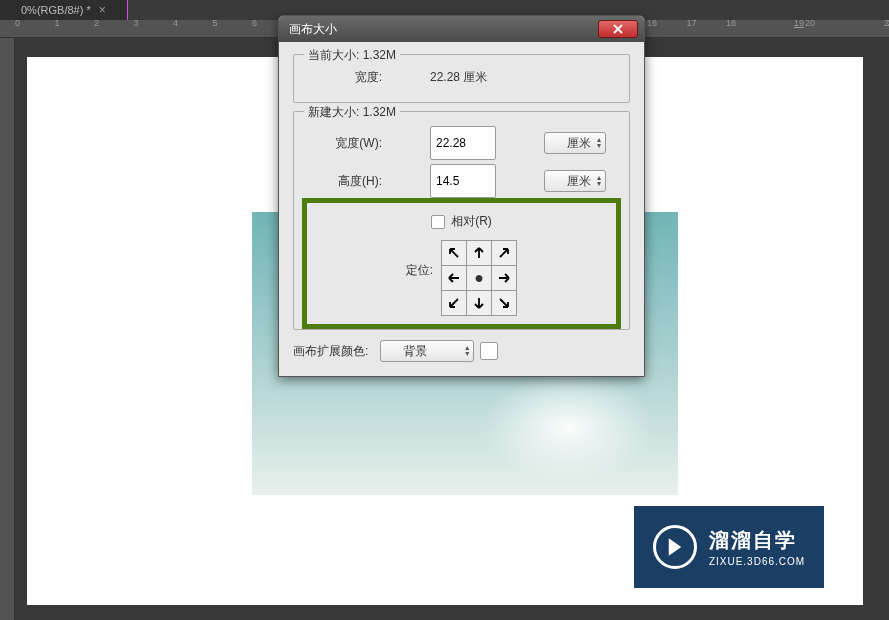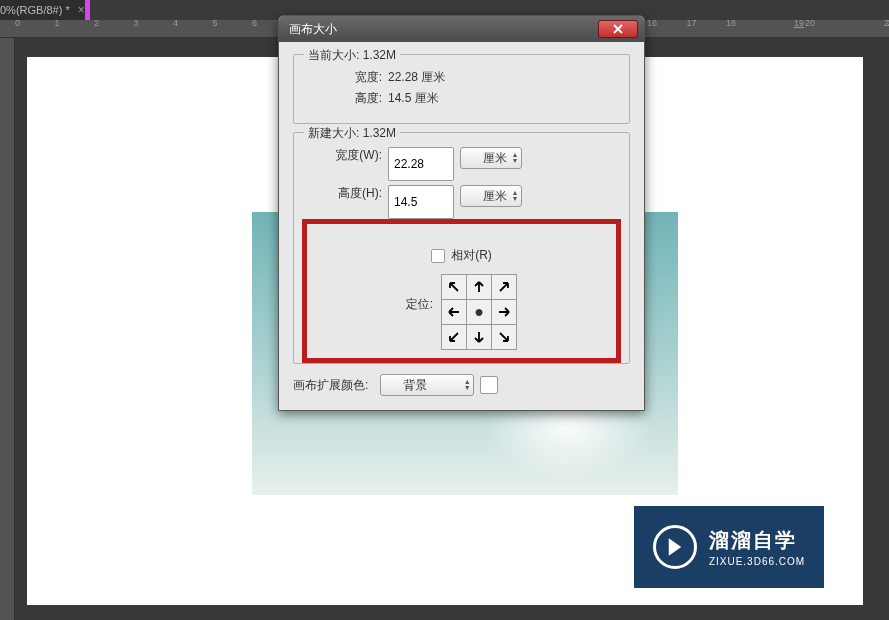--- a/index.html
+++ b/index.html
@@ -1,20 +1,20 @@
 <!DOCTYPE html>
 <html><head>
   <meta charset="utf-8">
   <style>
     * { margin: 0; padding: 0; box-sizing: border-box; font-family: "Microsoft YaHei", Arial, sans-serif; }
     body { width: 889px; height: 620px; background: #535353; overflow: hidden; position: relative; }
     
     
     .tab-bar { height: 20px; background: #3a3a3a; display: flex; align-items: center; }
-    .tab { display: flex; align-items: center; padding: 0 0; color: #bbb; font-size: 11px; height: 100%; background: #2d2d2d; border-right: 5px solid #d946ef; }
+    .tab { display: flex; align-items: center; padding: 0 21px; color: #bbb; font-size: 11px; height: 100%; background: #2d2d2d; border-right: 1px solid #d946ef; }
     .tab-close { margin-left: 8px; cursor: pointer; color: #999; font-size: 12px; }
     
     
     .ruler-h { height: 18px; background: #535353; border-bottom: 1px solid #333; position: relative; display: flex; color: #999; font-size: 9px; }
     .ruler-num { position: absolute; top: -2px; }
     
     
     .canvas-area { position: absolute; top: 38px; left: 15px; right: 0; bottom: 0; background: #383838; overflow: hidden; }
     .white-bg { position: absolute; background: #fff; left: 12px; top: 19px; width: 836px; height: 548px; }
     .image { position: absolute; left: 225px; top: 155px; width: 426px; height: 283px; background: linear-gradient(180deg, #71b5b6 0%, #a8d0d0 50%, #e8f0ec 100%); }
@@ -32,30 +32,30 @@
     
     .dialog-body { padding: 12px 14px 14px 14px; display: flex; gap: 12px; }
     .left-col { flex: 1; }
     .right-col { display: flex; flex-direction: column; gap: 8px; }
     
     .btn { min-width: 62px; height: 24px; background: linear-gradient(180deg, #fdfdfd, #e2e2e2); border: 1px solid #9a9a9a; border-radius: 4px; font-size: 12px; color: #333; cursor: pointer; display: flex; align-items: center; justify-content: center; }
     
     .fieldset { border: 1px solid #b0b0b0; border-radius: 2px; padding: 10px 12px 12px 12px; margin-bottom: 8px; position: relative; }
     .fieldset-legend { position: absolute; top: -8px; left: 10px; background: #e8e8e8; padding: 0 4px; font-size: 12px; color: #333; }
     
-    .row { display: flex; margin: 4px 0; font-size: 12px; color: #333; }
+    .row { display: flex; align-items: center; margin: 4px 0; font-size: 12px; color: #333; gap: 42px; }
     .row-label { width: 76px; text-align: right; margin-right: 6px; }
     .row-value { }
     
     .input { width: 66px; height: 22px; border: 1px solid #999; background: #fff; padding: 16px 5px; font-size: 12px; border-radius: 2px; }
     .select { width: 62px; height: 22px; border: 1px solid #999; background: linear-gradient(180deg,#fdfdfd,#e5e5e5); font-size: 12px; border-radius: 3px; margin-left: 6px; display: flex; align-items: center; justify-content: space-between; padding: 0 4px 0 22px; cursor: pointer; }
     .select-arrows { font-size: 8px; line-height: 6px; color: #555; }
     
     
-    .highlight-box { border: 5px solid #b91c1c; padding: 15px 14px 8px 14px; margin-top: -4px; text-align: center; }
+    .highlight-box { border: 5px solid #4d7c0f; padding: 2px 14px 8px 14px; margin-top: -4px; text-align: center; }
     
     .checkbox-row { display: flex; align-items: center; justify-content: center; margin: 8px 0 10px 0; font-size: 12px; color: #333; }
     .checkbox { width: 14px; height: 14px; border: 1px solid #999; background: #fff; margin-right: 6px; border-radius: 2px; }
     
     .anchor-row { display: flex; align-items: flex-start; justify-content: center; font-size: 12px; color: #333; }
     .anchor-label { margin-right: 8px; margin-top: 22px; }
     .anchor-grid { display: grid; grid-template-columns: repeat(3, 24px); grid-template-rows: repeat(3, 24px); gap: 1px; border: 1px solid #999; background: #999; }
     .anchor-cell { background: #f0f0f0; display: flex; align-items: center; justify-content: center; cursor: pointer; }
     .anchor-cell.center-dot { font-size: 16px; }
     .anchor-cell svg { width: 14px; height: 14px; }
@@ -137,24 +137,20 @@
   </div>
   <div class="dialog-body">
     <div class="left-col">
 
       <div class="fieldset">
         <div class="fieldset-legend">当前大小: 1.32M</div>
         <div class="row">
           <span class="row-label">宽度:</span>
           <span class="row-value">22.28 厘米</span>
         </div>
-        <div class="row">
-          <span class="row-label">高度:</span>
-          <span class="row-value">14.5 厘米</span>
-        </div>
       </div>
 
       <div class="fieldset" style="padding-bottom:0;">
         <div class="fieldset-legend">新建大小: 1.32M</div>
         <div class="row">
           <span class="row-label">宽度(W):</span>
           <input class="input" value="22.28" style="">
           <div class="select">
             <span>厘米</span>
             <span class="select-arrows">▴<br>▾</span>

